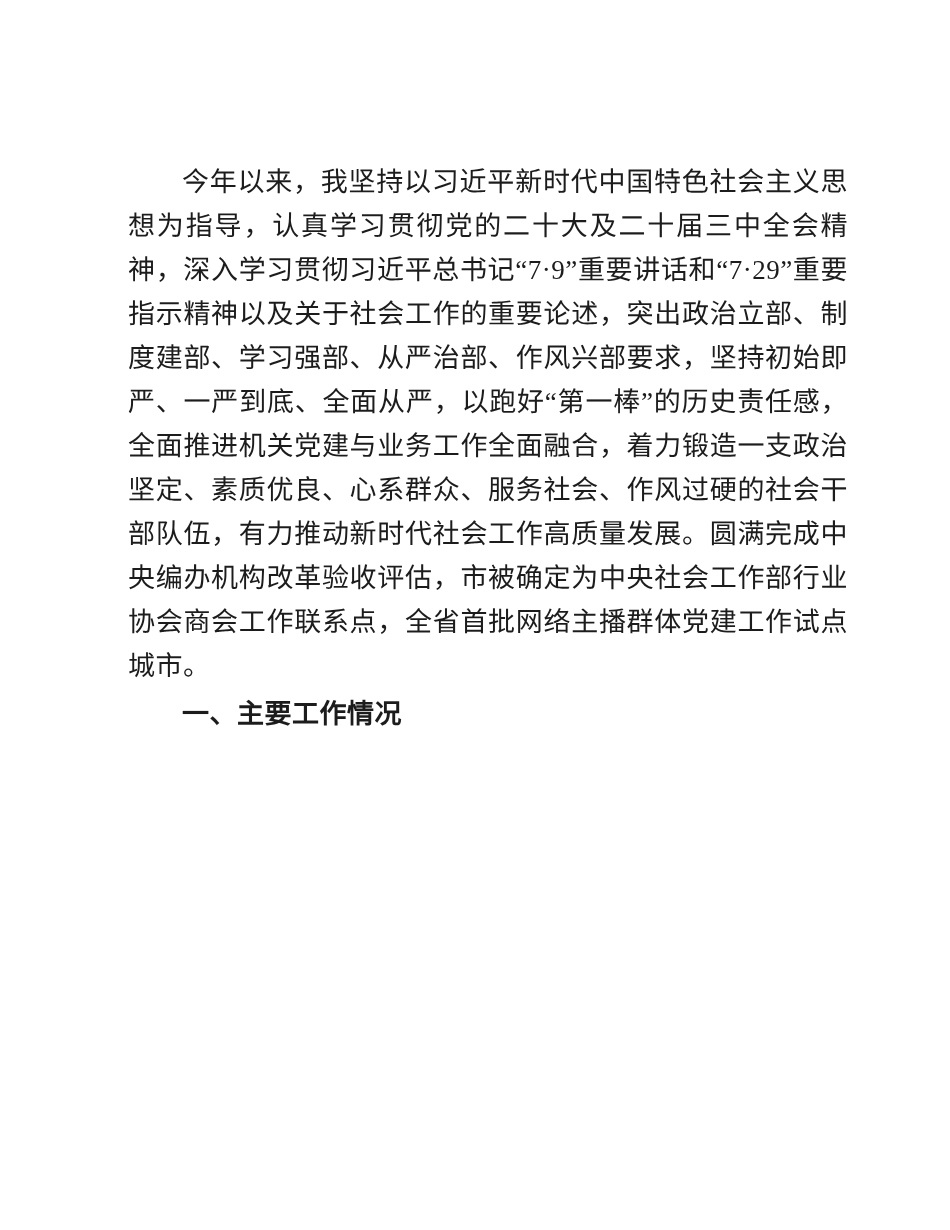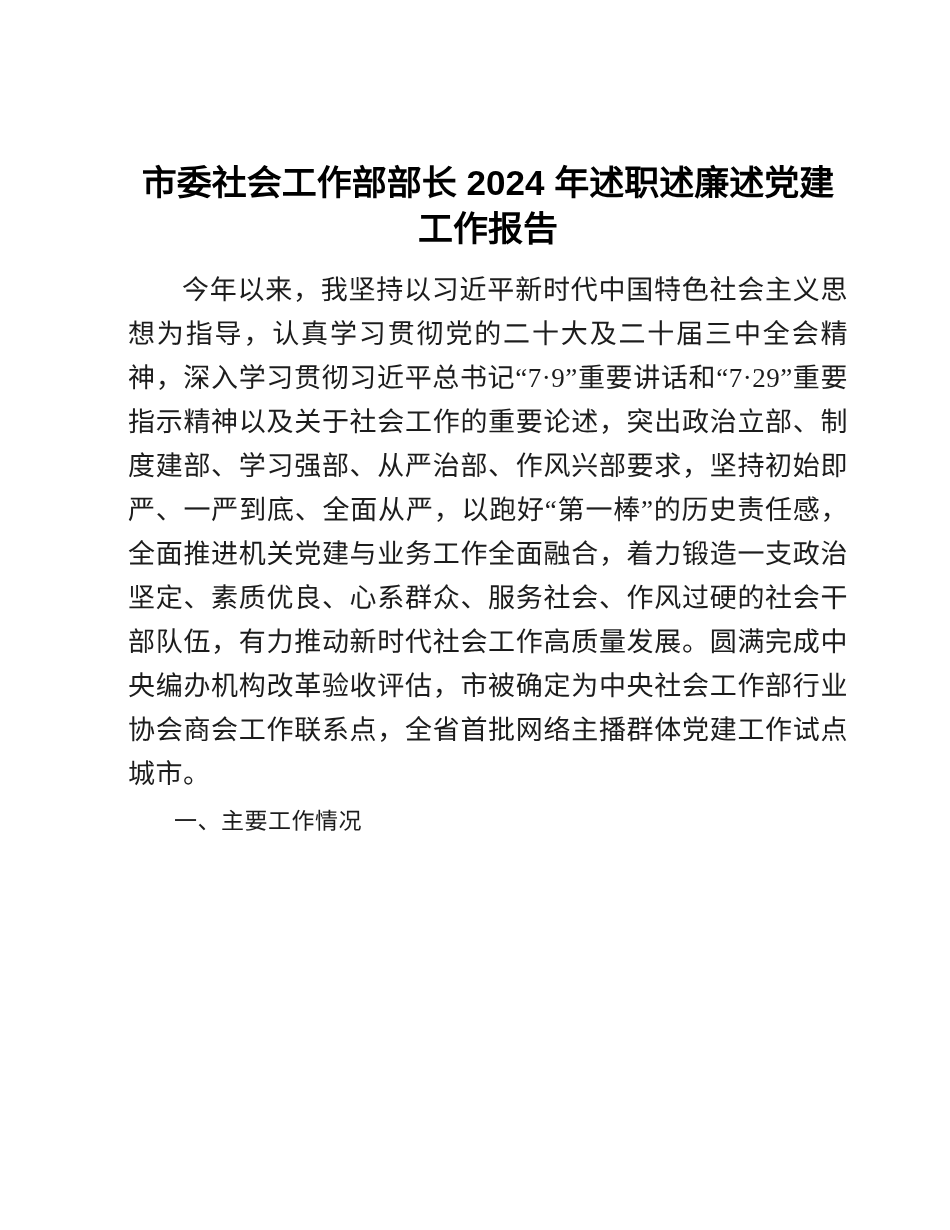--- a/index.html
+++ b/index.html
@@ -32,32 +32,31 @@
     font-family: "Liberation Serif", "DejaVu Serif", serif;
     font-size: 27px;
     line-height: 44px;
     text-align: justify;
     text-indent: 2em;
     letter-spacing: 0.5px;
   }
   .section-heading {
     margin: 4px 0 6px 0;
     font-family: "Liberation Serif", "DejaVu Serif", serif;
-    font-size: 23px;
+    font-size: 27px;
     line-height: 44px;
-    font-weight: 400;
+    font-weight: 700;
     text-indent: 2em;
     letter-spacing: 0.5px;
   }
 </style>
 </head>
 <body>
 
 <div class="page">
 
-  <h1 class="doc-title">市委社会工作部部长 2024 年述职述廉述党建工作报告</h1>
 
   <p class="body-para">今年以来，我坚持以习近平新时代中国特色社会主义思想为指导，认真学习贯彻党的二十大及二十届三中全会精神，深入学习贯彻习近平总书记“7·9”重要讲话和“7·29”重要指示精神以及关于社会工作的重要论述，突出政治立部、制度建部、学习强部、从严治部、作风兴部要求，坚持初始即严、一严到底、全面从严，以跑好“第一棒”的历史责任感，全面推进机关党建与业务工作全面融合，着力锻造一支政治坚定、素质优良、心系群众、服务社会、作风过硬的社会干部队伍，有力推动新时代社会工作高质量发展。圆满完成中央编办机构改革验收评估，市被确定为中央社会工作部行业协会商会工作联系点，全省首批网络主播群体党建工作试点城市。</p>
 
   <h2 class="section-heading">一、主要工作情况</h2>
 
 
 </div>
 
 </body></html>

